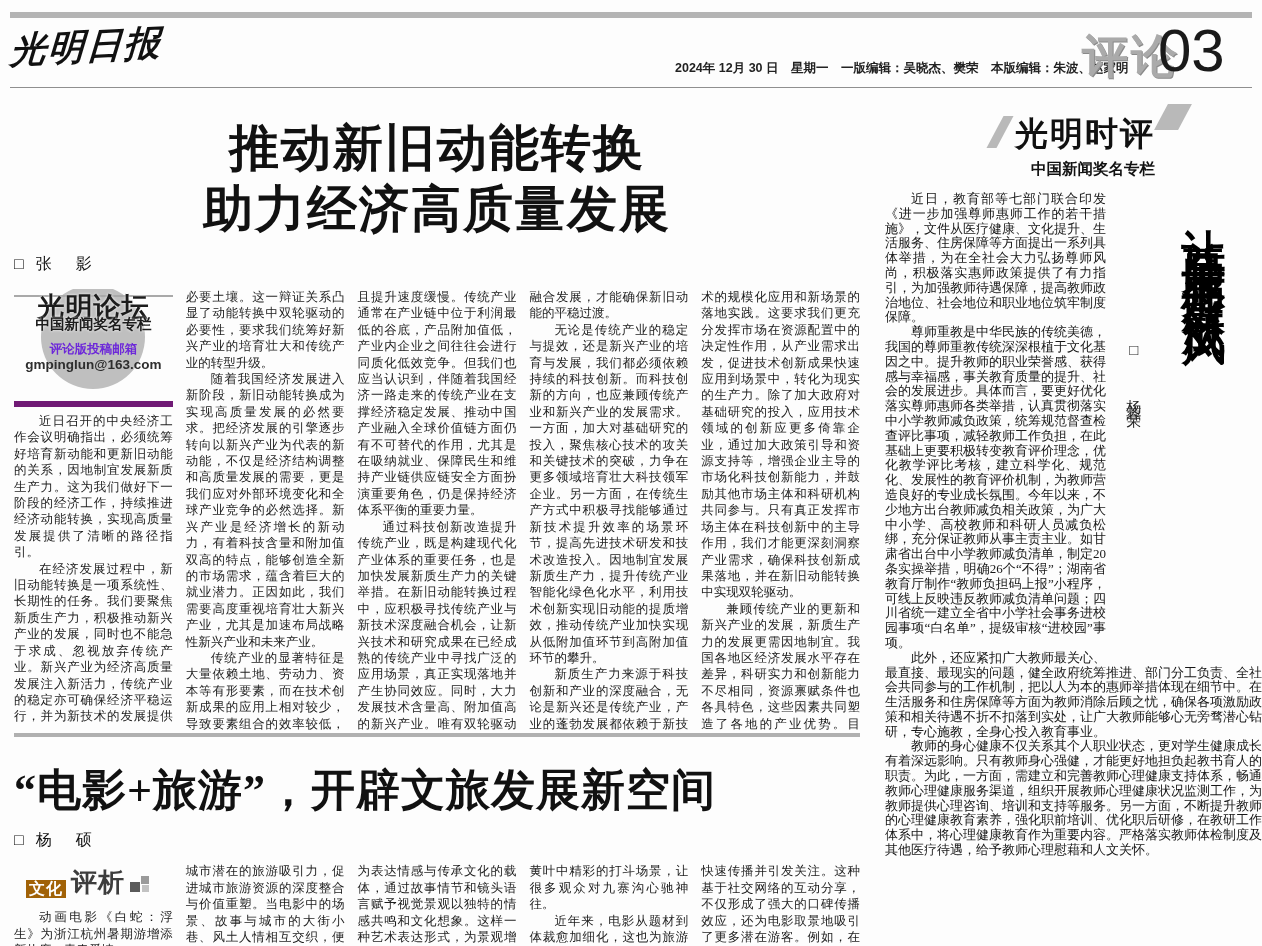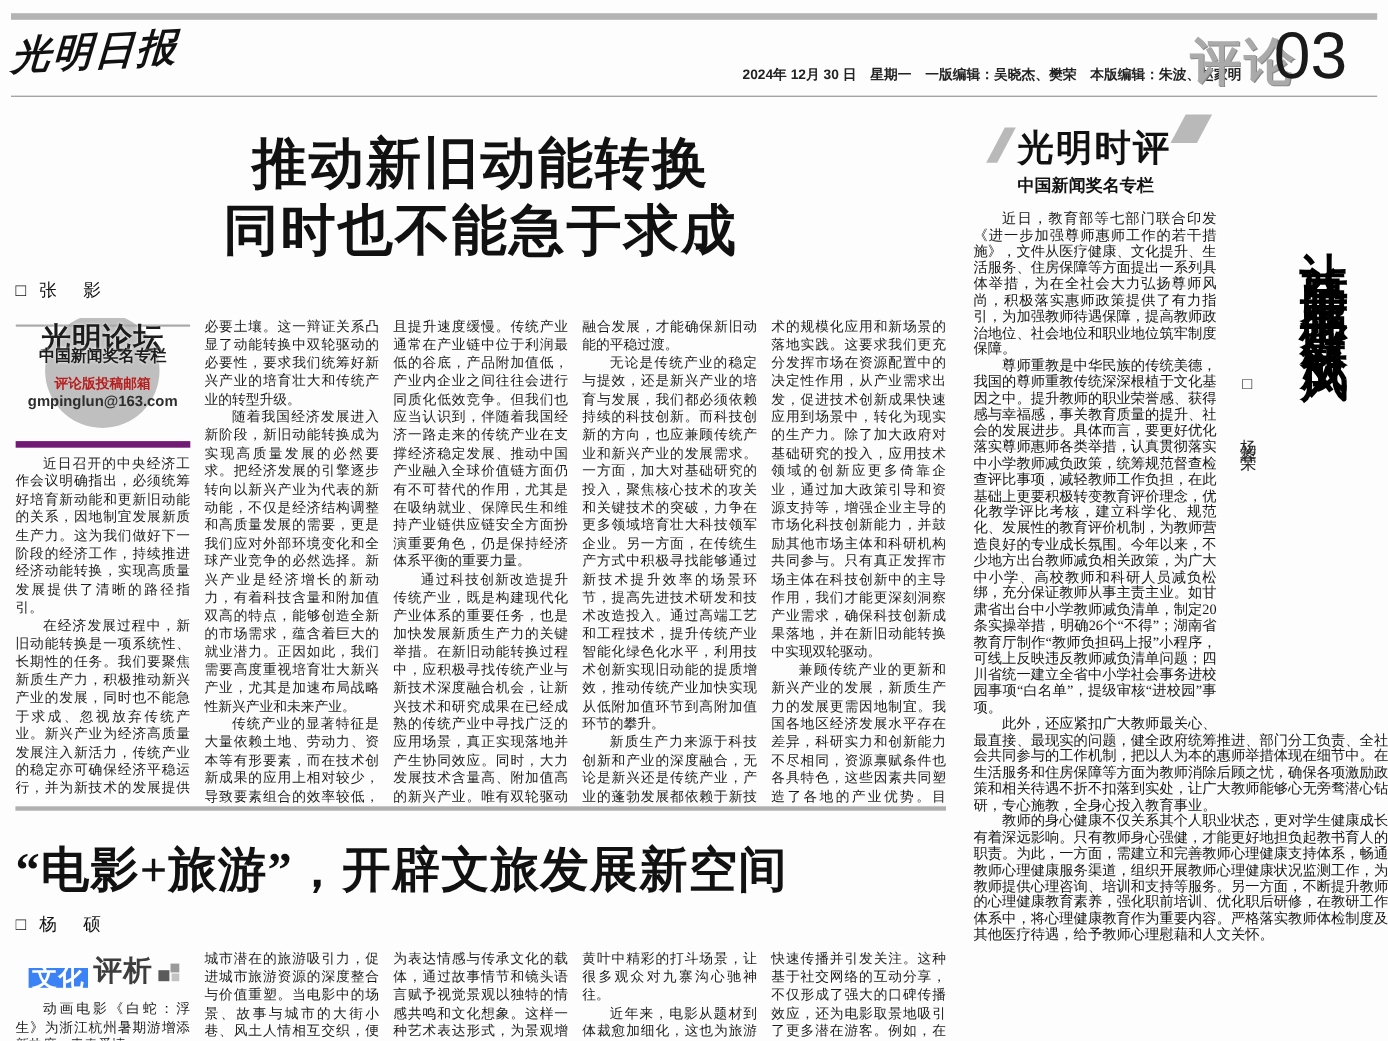--- a/index.html
+++ b/index.html
@@ -44,46 +44,46 @@
   
   .forum-badge{
     position:relative;width:100%;height:112px;margin-bottom:6px;
     text-align:center;overflow:hidden;border-bottom:6px solid #701a75;
     break-inside:avoid;
   }
   .forum-badge .disc{position:absolute;left:50%;top:-4px;margin-left:-52px;width:104px;height:104px;border-radius:50%;background:#bfbfbf;}
   .forum-badge .tline{position:absolute;left:0;top:6px;width:100%;height:2px;background:#a9a9a9;}
   .forum-badge .fb-title{position:relative;font-size:27px;font-weight:900;margin-top:10px;letter-spacing:1px;text-shadow:0 0 3px #fff;}
   .forum-badge .fb-sub{position:relative;font-size:14.5px;font-weight:900;margin-top:1px;text-shadow:0 0 3px #fff;}
-  .forum-badge .fb-mail-label{position:relative;font-size:12.5px;font-weight:700;color:#b91c1c;margin-top:8px;}
+  .forum-badge .fb-mail-label{position:relative;font-size:12.5px;font-weight:700;color:#6d28d9;margin-top:8px;}
   .forum-badge .fb-mail{position:relative;font-size:13.5px;font-weight:700;color:#2e2e2e;font-family:"Liberation Sans",sans-serif;}
 
   .mid-divider{position:absolute;left:14px;top:733px;width:846px;height:4px;background:#b0b0b0;}
 
   
   .film-region{position:absolute;left:14px;top:745px;width:846px;height:201px;overflow:hidden;}
   .film-title{font-size:44px;font-weight:900;letter-spacing:1px;margin:16px 0 0 0;}
   .film-byline{font-size:16px;margin-top:10px;letter-spacing:4px;}
   .film-cols{display:flex;gap:13px;margin-top:12px;}
   .film-col{flex:1;font-size:12.5px;line-height:16.6px;text-align:justify;color:#1c1c1c;}
   .film-col p{margin:0;text-indent:2em;}
   .film-col p.cont{text-indent:0;}
   
   .culture-badge{display:flex;align-items:center;gap:5px;height:36px;margin:2px 0 8px 12px;}
-  .cb-part1{background:#3b82f6;color:#fff;font-weight:900;font-size:23px;padding:1px 3px;letter-spacing:1px;margin-top:12px;}
+  .cb-part1{background:#a16207;color:#fff;font-weight:900;font-size:16px;padding:1px 3px;letter-spacing:1px;margin-top:12px;}
   .cb-part2{color:#3d3d3d;font-weight:900;font-size:26px;letter-spacing:1px;}
   .cb-mosaic{display:inline-block;width:22px;height:22px;position:relative;}
   .cb-mosaic i{position:absolute;display:block;}
   .cb-mosaic .m1{left:0;top:10px;width:10px;height:10px;background:#5a5a5a;}
   .cb-mosaic .m2{left:11px;top:4px;width:8px;height:8px;background:#9a9a9a;}
   .cb-mosaic .m3{left:12px;top:13px;width:7px;height:7px;background:#c2c2c2;}
 
   
   .right-region{position:absolute;left:885px;top:100px;width:377px;height:846px;overflow:hidden;}
-  .sp-badge{width:230px;margin:12px 0 0 40px;text-align:left;}
+  .sp-badge{width:230px;margin:12px 0 0 40px;text-align:right;}
   .sp-title{display:inline-block;position:relative;font-size:33px;font-weight:900;letter-spacing:2px;}
   .sp-title .slash-left{position:absolute;left:-20px;top:4px;width:10px;height:32px;background:#b9b9b9;transform:skewX(-28deg);}
   .sp-title .slash-right{position:absolute;right:-30px;top:-8px;width:24px;height:26px;background:#b9b9b9;transform:skewX(-28deg);}
   .sp-sub{font-size:15.5px;font-weight:900;margin-top:2px;}
   .sp-body{margin-top:12px;font-size:13px;line-height:14.8px;text-align:justify;color:#161616;}
   .sp-body p{margin:0;text-indent:2em;}
   .vtitle-block{float:right;width:152px;height:462px;position:relative;margin-left:4px;}
   .v-title{
     position:absolute;top:2px;right:52px;
     writing-mode:vertical-rl;
@@ -100,39 +100,39 @@
 <div class="top-bar"></div>
 <div class="masthead-logo">光明日报</div>
 <div class="date-line">2024年 12月 30 日　星期一　一版编辑：吴晓杰、樊荣　本版编辑：朱波、赵家明</div>
 <div class="section-label">评论</div>
 <div class="page-num">03</div>
 <div class="header-rule"></div>
 
 <div class="left-region">
   <h1 class="main-title">
     <span>推动新旧动能转换</span><br>
-    <span>同时也不能急于求成</span>
+    <span>助力经济高质量发展</span>
   </h1>
   <div class="byline">□ 张　影</div>
 
   <div class="main-body">
     <div class="forum-badge">
       <span class="disc"></span>
       <span class="tline"></span>
       <div class="fb-title">光明论坛</div>
       <div class="fb-sub">中国新闻奖名专栏</div>
       <div class="fb-mail-label">评论版投稿邮箱</div>
       <div class="fb-mail">gmpinglun@163.com</div>
     </div>
     <p>近日召开的中央经济工作会议明确指出，必须统筹好培育新动能和更新旧动能的关系，因地制宜发展新质生产力。这为我们做好下一阶段的经济工作，持续推进经济动能转换，实现高质量发展提供了清晰的路径指引。</p>
     <p>在经济发展过程中，新旧动能转换是一项系统性、长期性的任务。我们要聚焦新质生产力，积极推动新兴产业的发展，同时也不能急于求成、忽视放弃传统产业。新兴产业为经济高质量发展注入新活力，传统产业的稳定亦可确保经济平稳运行，并为新技术的发展提供必要土壤。这一辩证关系凸显了动能转换中双轮驱动的必要性，要求我们统筹好新兴产业的培育壮大和传统产业的转型升级。</p>
     <p>随着我国经济发展进入新阶段，新旧动能转换成为实现高质量发展的必然要求。把经济发展的引擎逐步转向以新兴产业为代表的新动能，不仅是经济结构调整和高质量发展的需要，更是我们应对外部环境变化和全球产业竞争的必然选择。新兴产业是经济增长的新动力，有着科技含量和附加值双高的特点，能够创造全新的市场需求，蕴含着巨大的就业潜力。正因如此，我们需要高度重视培育壮大新兴产业，尤其是加速布局战略性新兴产业和未来产业。</p>
     <p>传统产业的显著特征是大量依赖土地、劳动力、资本等有形要素，而在技术创新成果的应用上相对较少，导致要素组合的效率较低，且提升速度缓慢。传统产业通常在产业链中位于利润最低的谷底，产品附加值低，产业内企业之间往往会进行同质化低效竞争。但我们也应当认识到，伴随着我国经济一路走来的传统产业在支撑经济稳定发展、推动中国产业融入全球价值链方面仍有不可替代的作用，尤其是在吸纳就业、保障民生和维持产业链供应链安全方面扮演重要角色，仍是保持经济体系平衡的重要力量。</p>
     <p>通过科技创新改造提升传统产业，既是构建现代化产业体系的重要任务，也是加快发展新质生产力的关键举措。在新旧动能转换过程中，应积极寻找传统产业与新技术深度融合机会，让新兴技术和研究成果在已经成熟的传统产业中寻找广泛的应用场景，真正实现落地并产生协同效应。同时，大力发展技术含量高、附加值高的新兴产业。唯有双轮驱动融合发展，才能确保新旧动能的平稳过渡。</p>
-    <p>无论是传统产业的稳定与提效，还是新兴产业的培育与发展，我们都必须依赖持续的科技创新。而科技创新的方向，也应兼顾传统产业和新兴产业的发展需求。一方面，加大对基础研究的投入，聚焦核心技术的攻关和关键技术的突破，力争在更多领域培育壮大科技领军企业。另一方面，在传统生产方式中积极寻找能够通过新技术提升效率的场景环节，提高先进技术研发和技术改造投入。通过高端工艺和工程技术，提升传统产业智能化绿色化水平，利用技术创新实现旧动能的提质增效，推动传统产业加快实现从低附加值环节到高附加值环节的攀升。</p>
+    <p>无论是传统产业的稳定与提效，还是新兴产业的培育与发展，我们都必须依赖持续的科技创新。而科技创新的方向，也应兼顾传统产业和新兴产业的发展需求。一方面，加大对基础研究的投入，聚焦核心技术的攻关和关键技术的突破，力争在更多领域培育壮大科技领军企业。另一方面，在传统生产方式中积极寻找能够通过新技术提升效率的场景环节，提高先进技术研发和技术改造投入。因地制宜发展新质生产力，提升传统产业智能化绿色化水平，利用技术创新实现旧动能的提质增效，推动传统产业加快实现从低附加值环节到高附加值环节的攀升。</p>
     <p>新质生产力来源于科技创新和产业的深度融合，无论是新兴还是传统产业，产业的蓬勃发展都依赖于新技术的规模化应用和新场景的落地实践。这要求我们更充分发挥市场在资源配置中的决定性作用，从产业需求出发，促进技术创新成果快速应用到场景中，转化为现实的生产力。除了加大政府对基础研究的投入，应用技术领域的创新应更多倚靠企业，通过加大政策引导和资源支持等，增强企业主导的市场化科技创新能力，并鼓励其他市场主体和科研机构共同参与。只有真正发挥市场主体在科技创新中的主导作用，我们才能更深刻洞察产业需求，确保科技创新成果落地，并在新旧动能转换中实现双轮驱动。</p>
     <p>兼顾传统产业的更新和新兴产业的发展，新质生产力的发展更需因地制宜。我国各地区经济发展水平存在差异，科研实力和创新能力不尽相同，资源禀赋条件也各具特色，这些因素共同塑造了各地的产业优势。目前，传统产业在很多地区仍是重要的经济支柱，发展新质生产力应立足当地实际，不可盲目跟风，否则，不仅会造成重复建设和资源浪费，还难以为新技术找到适宜的应用场景，甚至可能对当地的产业和经济结构造成冲击，导致区域经济失衡。</p>
 
   </div>
 </div>
 
 <div class="mid-divider"></div>
 
 <div class="film-region">
   <h2 class="film-title">“电影+旅游”，开辟文旅发展新空间</h2>

